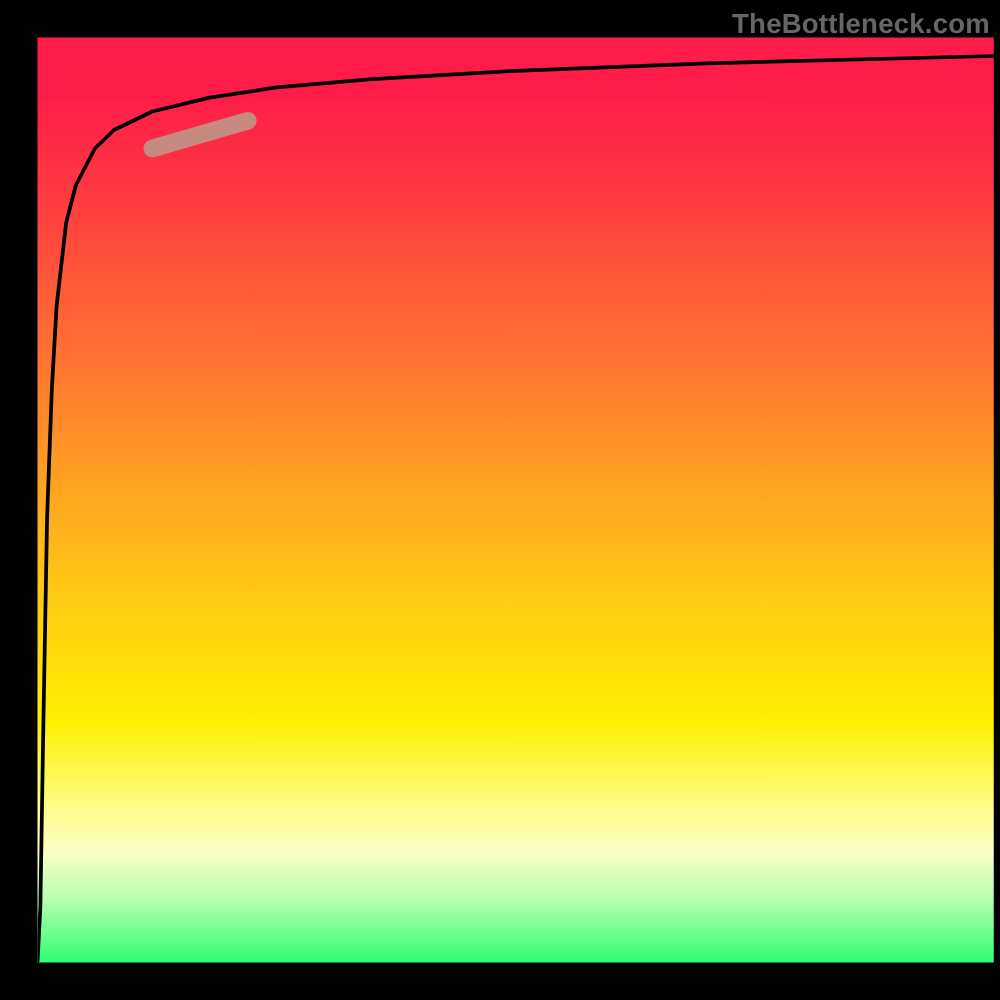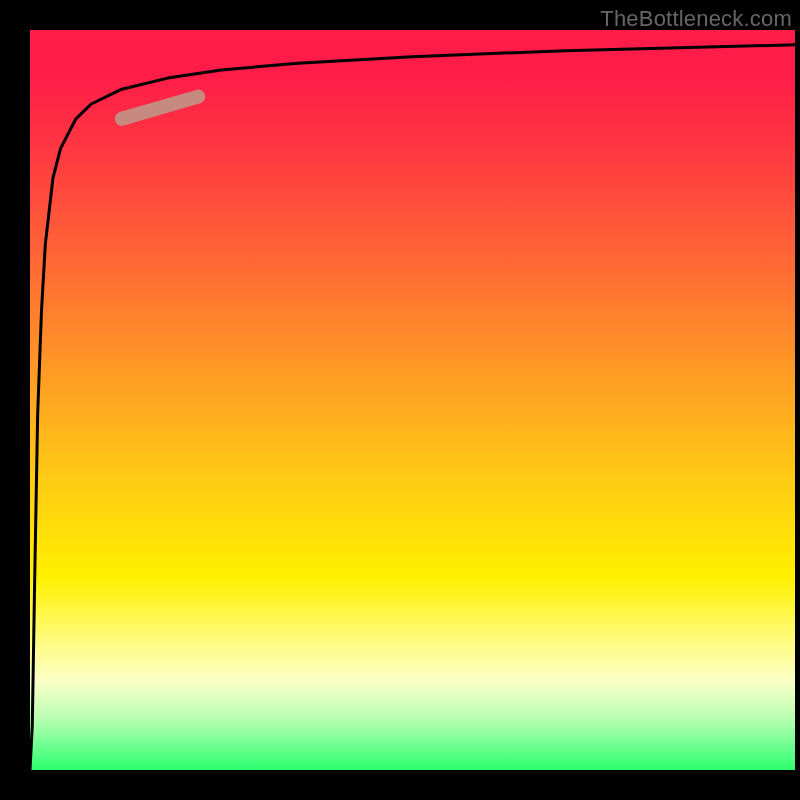--- a/index.html
+++ b/index.html
@@ -45,21 +45,21 @@
     width: 765px;
     height: 740px;
     pointer-events: none;
   }
   .watermark {
     position: absolute;
     top: 6px;
     right: 8px;
     color: #666666;
     font-size: 22px;
-    font-weight: 400;
+    font-weight: 700;
     letter-spacing: 0.2px;
   }
   .axis-left {
     position: absolute;
     left: 0;
     top: 30px;
     width: 30px;
     height: 740px;
     background: #000;
   }

